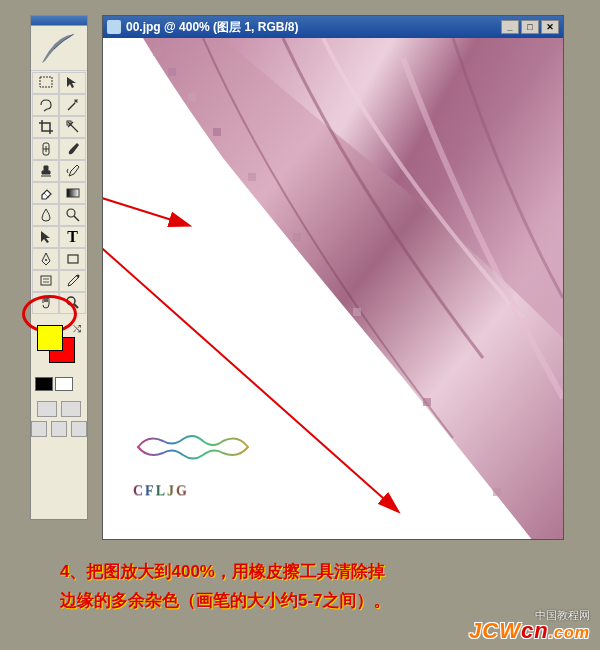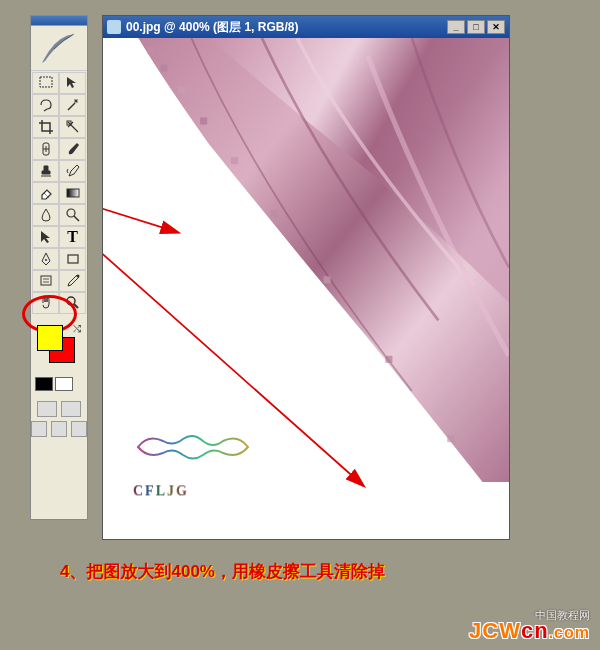--- a/index.html
+++ b/index.html
@@ -16,39 +16,39 @@
   .tool svg { width: 16px; height: 16px; }
   .colors { margin-top: 6px; padding: 4px; position: relative; height: 50px; }
   .color-fg { position: absolute; width: 26px; height: 26px; border: 1px solid #000; top: 4px; left: 6px; z-index: 2; }
   .color-bg { position: absolute; width: 26px; height: 26px; border: 1px solid #000; top: 16px; left: 18px; z-index: 1; }
   .swap-icon { position: absolute; top: 2px; right: 6px; font-size: 10px; }
   .mini-swatches { margin-top: 2px; padding: 4px; display: flex; gap: 2px; }
   .mini-sw { width: 18px; height: 14px; border: 1px solid #666; }
   .mode-btns { display: flex; justify-content: center; gap: 4px; margin-top: 6px; }
   .mode-btn { width: 20px; height: 16px; border: 1px solid #999; background: #ddd; }
   
-  .doc-window { position: absolute; left: 72px; top: 0; width: 408px; height: 525px; background: #be185d; border: 1px solid #555; }
+  .doc-window { position: absolute; left: 72px; top: 0; width: 462px; height: 525px; background: #be185d; border: 1px solid #555; }
   .titlebar { height: 22px; background: linear-gradient(to bottom, #3a6ab0, #18489a); display: flex; align-items: center; padding: 0 4px; color: #fff; font-size: 12px; font-weight: bold; }
   .titlebar-icon { width: 14px; height: 14px; background: #b8d8f0; margin-right: 5px; display: inline-block; border-radius: 2px; }
   .titlebar-text { flex: 1; }
   .win-btns { display: flex; gap: 2px; }
   .win-btn { width: 18px; height: 14px; background: #d4d0c8; border: 1px solid #888; font-size: 9px; display: flex; align-items: center; justify-content: center; color: #000; cursor: pointer; }
   .canvas { width: 100%; height: calc(100% - 22px); position: relative; overflow: hidden; background: #fff; }
   .canvas-img { position: absolute; inset: 0; }
   
   .red-circle { position: absolute; border: 3px solid #e00000; border-radius: 50%; pointer-events: none; }
   .arrow-line { position: absolute; pointer-events: none; }
   
   .instruction { position: absolute; left: 60px; top: 558px; width: 480px; font-size: 17px; font-weight: bold; line-height: 1.7; }
   .instruction .num { color: #e00000; text-shadow: 1px 1px 0 #ffd700; }
   .instruction .txt { color: #e00000; text-shadow: 1px 1px 0 #ffd700; }
   .instruction .paren { color: #e00000; text-shadow: 1px 1px 0 #ffd700; }
   
   .watermark1 { position: absolute; right: 10px; top: 608px; color: #fff; font-size: 11px; opacity: 0.85; text-shadow: 0 0 2px #000; text-align: right; }
-  .watermark2 { position: absolute; right: 10px; bottom: 6px; font-family: 'Arial Black', sans-serif; font-size: 22px; font-weight: 900; letter-spacing: 1px; }
+  .watermark2 { position: absolute; right: 10px; bottom: 6px; font-family: 'Arial Black', sans-serif; font-size: 22px; font-weight: 900; font-style: italic; letter-spacing: 1px; }
   .watermark2 .jcw { color: #ff7700; text-shadow: 1px 1px 0 #fff, -1px -1px 0 #fff, 1px -1px 0 #fff, -1px 1px 0 #fff; }
   .watermark2 .cn { color: #e00000; text-shadow: 1px 1px 0 #fff, -1px -1px 0 #fff, 1px -1px 0 #fff, -1px 1px 0 #fff; }
   
   .canvas-logo { position: absolute; left: 30px; bottom: 40px; font-family: serif; font-size: 14px; font-weight: bold; letter-spacing: 2px; }
   .canvas-deco { position: absolute; left: 25px; bottom: 75px; width: 130px; height: 35px; }
 </style>
 </head>
 <body>
 
 <div class="workspace">
@@ -281,18 +281,19 @@
         </defs>
         <line x1="-20" y1="155" x2="85" y2="188" stroke="#e00000" stroke-width="2" marker-end="url(#ah)"></line>
         <line x1="-20" y1="195" x2="295" y2="475" stroke="#e00000" stroke-width="2" marker-end="url(#ah)"></line>
       </svg>
     </div>
   </div>
 </div>
 
 <div class="instruction">
   <span class="num">4、</span><span class="txt">把图放大到400%，用橡皮擦工具清除掉</span><br>
+  <span class="paren">边缘的多余杂色（画笔的大小约5-7之间）。</span>
 </div>
 
 <div class="watermark1">中国教程网</div>
 <div class="watermark2">
   <span class="jcw">JCW</span><span class="cn">cn</span><span class="jcw" style="font-size:16px;">.com</span>
 </div>
 
 </body></html>

